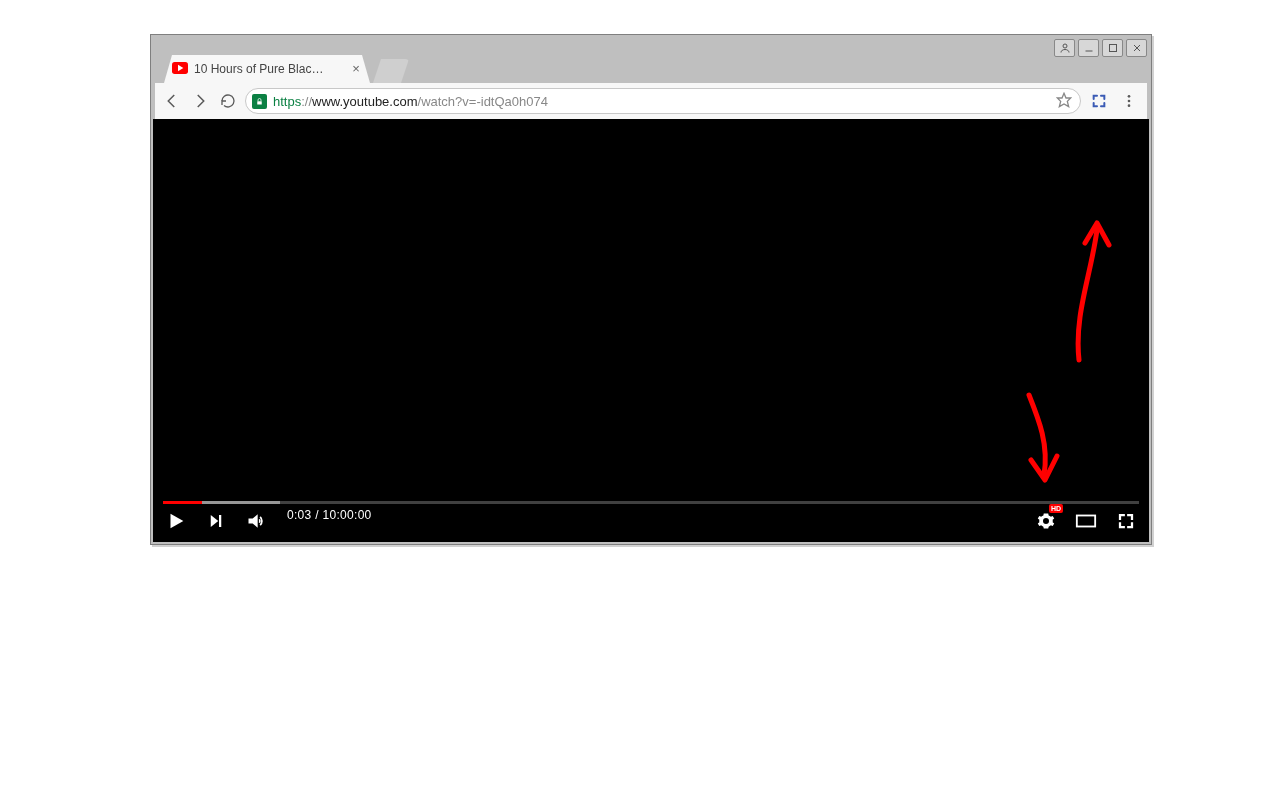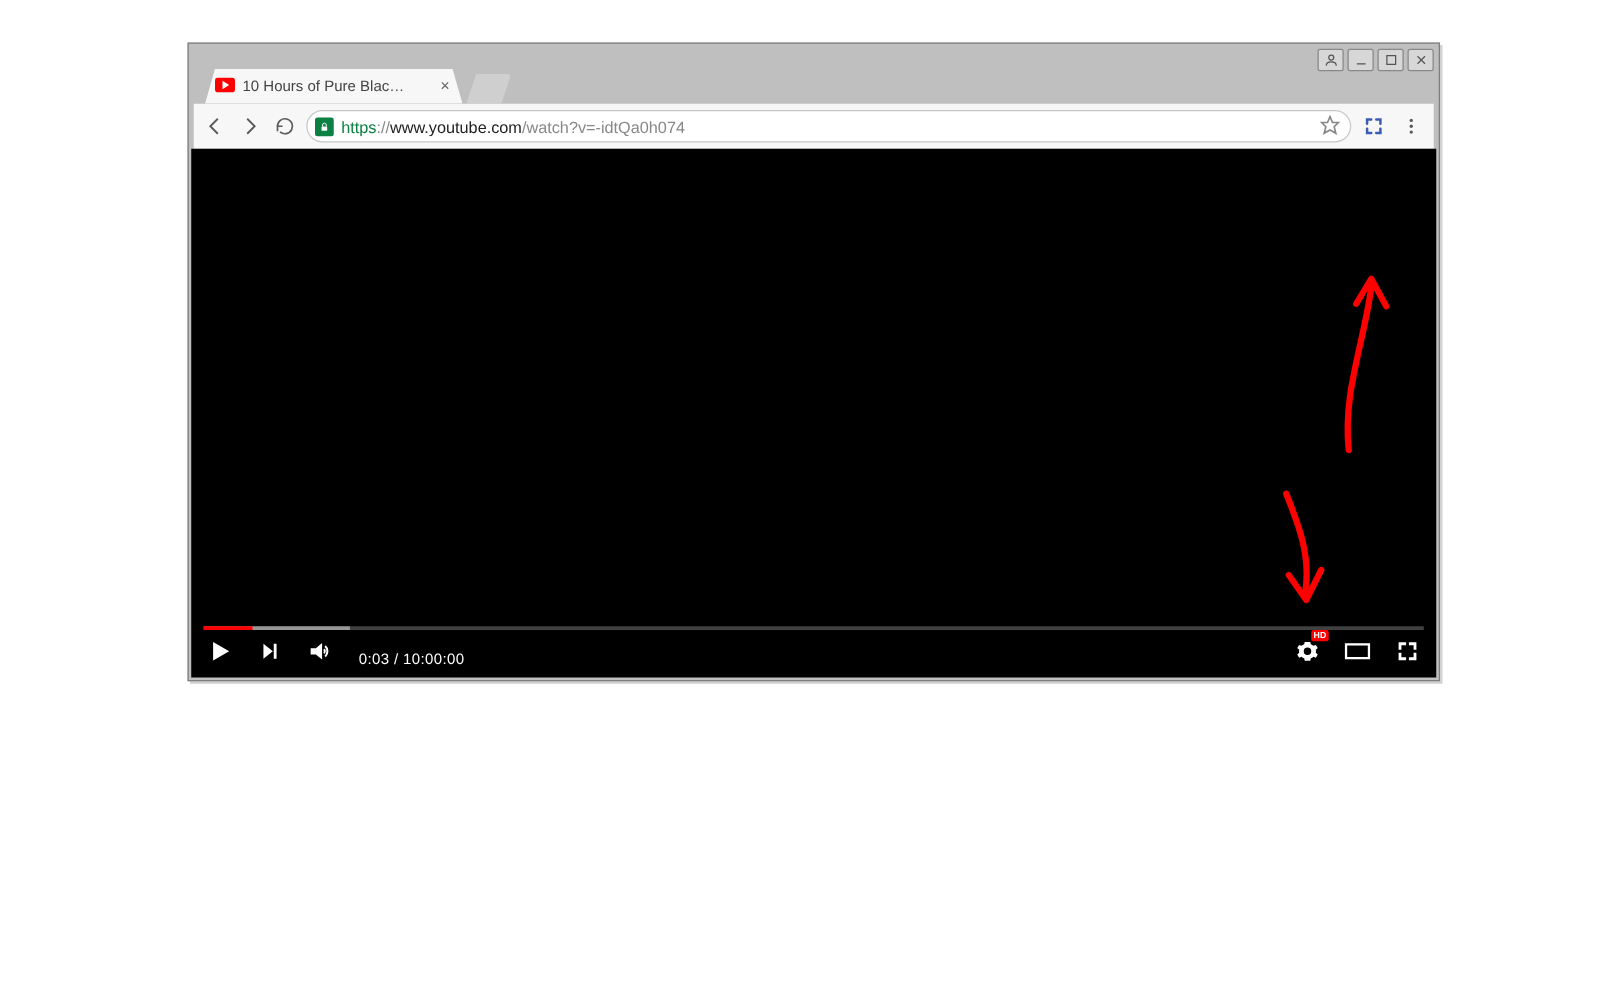--- a/index.html
+++ b/index.html
@@ -80,21 +80,21 @@
     position:absolute; left:10px; right:10px; bottom:38px; height:3px;
     background:rgba(255,255,255,.25);
   }
   .yt-progress .played { position:absolute; left:0; top:0; bottom:0; width:4%; background:#ff0000; }
   .yt-progress .buffered { position:absolute; left:0; top:0; bottom:0; width:12%; background:rgba(255,255,255,.45); }
 
   .yt-bar {
     position:absolute; left:10px; right:10px; bottom:4px; height:34px;
     display:flex; align-items:center; color:#fff;
   }
-  .yt-left, .yt-right { display:flex; align-items:flex-end; gap:14px; }
+  .yt-left, .yt-right { display:flex; align-items:flex-start; gap:14px; }
   .spacer{flex:1;}
   .yt-btn { width:26px; height:26px; display:flex; align-items:center; justify-content:center; color:#fff;}
   .yt-time { font-size:12px; letter-spacing:.3px; margin-left:4px;}
   .hd-badge {
     position:absolute; right:-4px; top:-4px; background:#f00; color:#fff; font-size:7px;
     padding:0 2px; border-radius:2px; font-weight:bold; line-height:9px;
   }
   .settings-wrap{position:relative;}
 
   

